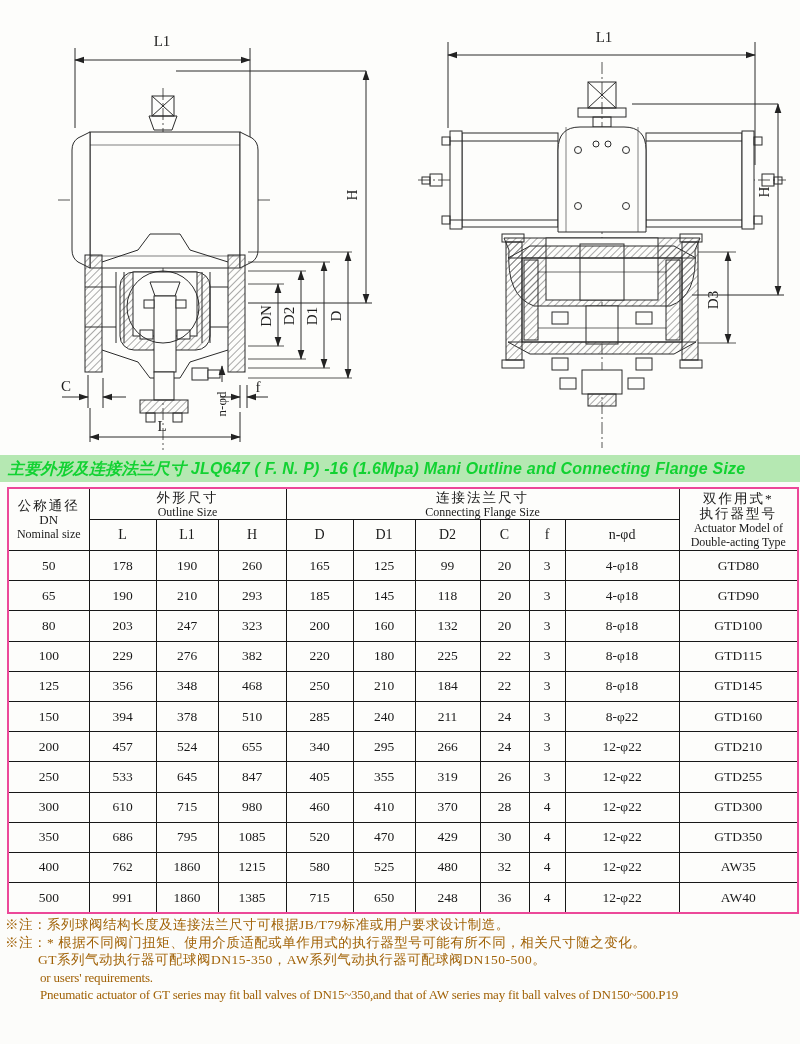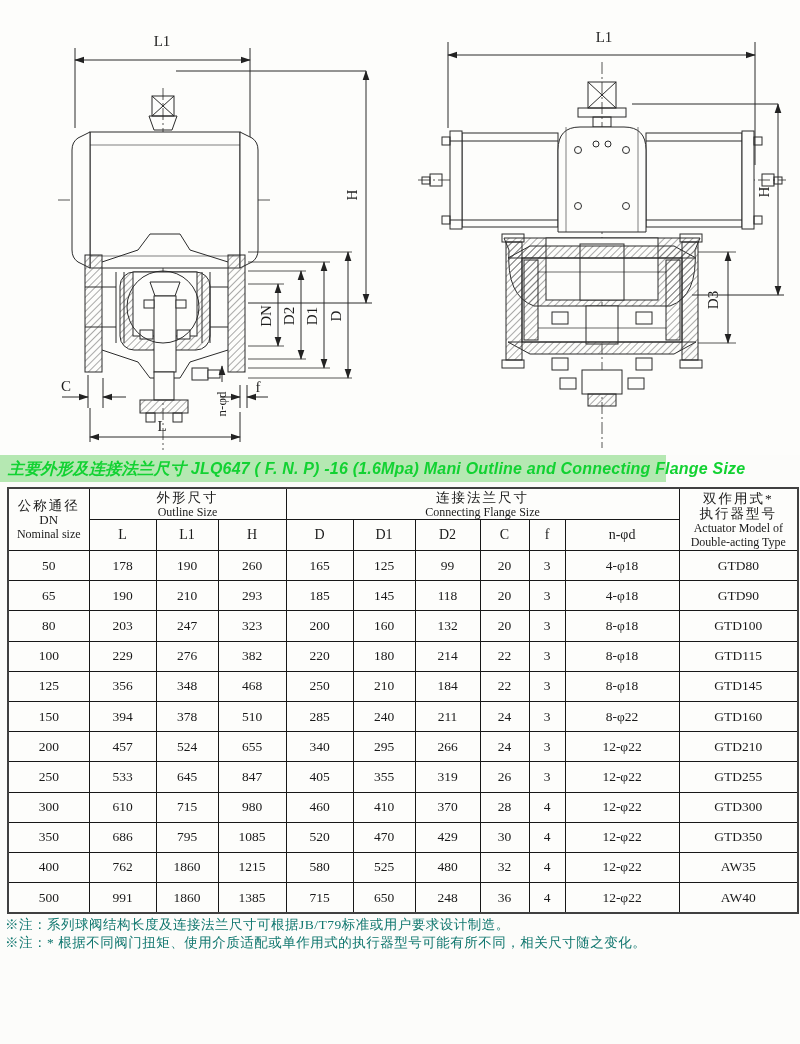--- a/index.html
+++ b/index.html
@@ -12,54 +12,54 @@
     overflow:hidden;
   }
   .drawings{position:relative;width:800px;height:455px;background:#fdfdfb;}
   .drawings svg{position:absolute;top:0;}
   #svg-left{left:0;}
   #svg-right{left:400px;}
   svg text{font-family:"Liberation Serif", serif;fill:#1c1c1c;}
   .dimlabel{font-size:15px;}
 
   .title-bar{
-    position:absolute;top:455px;left:0;width:666px;height:27px;
+    position:absolute;top:455px;left:0;width:800px;height:27px;
     background:#b5e8b2;
     color:#12d232;
     font-family:"Liberation Sans", sans-serif;
     font-style:italic;font-weight:bold;
     font-size:16px;line-height:27px;
     white-space:nowrap;
     padding-left:8px;box-sizing:border-box;
     letter-spacing:0.2px;
   }
 
   table.dims{
     position:absolute;top:487px;left:7px;
     width:790px;border-collapse:collapse;
     table-layout:fixed;
-    border:2px solid #404040;
+    border:2px solid #ec4899;
     background:#fdfdfb;
   }
   table.dims th, table.dims td{
     border:1px solid #181818;
     text-align:center;vertical-align:middle;
     padding:0;font-weight:normal;
   }
   .hzh{font-size:13.5px;letter-spacing:2px;display:block;line-height:15px;}
   .hen{font-size:12px;display:block;line-height:14px;letter-spacing:0;}
   .hcode{font-size:13px;display:block;line-height:14px;}
   thead tr.group th{height:30px;}
   thead tr.sub th{height:30px;font-size:14px;}
   tbody td{height:29.2px;font-size:13.5px;}
 
   .notes{
     position:absolute;top:916px;left:0;width:800px;
     font-size:13px;line-height:17.5px;
-    color:#0f766e;
+    color:#a16207;
   }
   .notes .zh{font-size:13.5px;letter-spacing:0.5px;padding-left:5px;}
   .notes .zh-indent{padding-left:38px;}
   .notes .en{padding-left:3px;letter-spacing:-0.2px;}
   .notes .en-indent{padding-left:40px;}
 </style>
 </head>
 <body>
 
 <div class="drawings">
@@ -385,21 +385,21 @@
         <td>8-φ18</td>
         <td>GTD100</td>
       </tr>
       <tr>
         <td>100</td>
         <td>229</td>
         <td>276</td>
         <td>382</td>
         <td>220</td>
         <td>180</td>
-        <td>214</td>
+        <td>225</td>
         <td>22</td>
         <td>3</td>
         <td>8-φ18</td>
         <td>GTD115</td>
       </tr>
       <tr>
         <td>125</td>
         <td>356</td>
         <td>348</td>
         <td>468</td>
@@ -501,13 +501,16 @@
         <td>4</td>
         <td>12-φ22</td>
         <td>AW40</td>
       </tr>
     </tbody>
 </table>
 
 <div class="notes">
   <div class="zh">※注：系列球阀结构长度及连接法兰尺寸可根据JB/T79标准或用户要求设计制造。</div>
   <div class="zh">※注：* 根据不同阀门扭矩、使用介质适配或单作用式的执行器型号可能有所不同，相关尺寸随之变化。</div>
+  <div class="zh zh-indent">GT系列气动执行器可配球阀DN15-350，AW系列气动执行器可配球阀DN150-500。</div>
+  <div class="en en-indent">or users' requirements.</div>
+  <div class="en en-indent">Pneumatic actuator of GT series may fit ball valves of DN15~350,and that of AW series may fit ball valves of DN150~500.P19</div>
 </div>
 
 </body></html>

